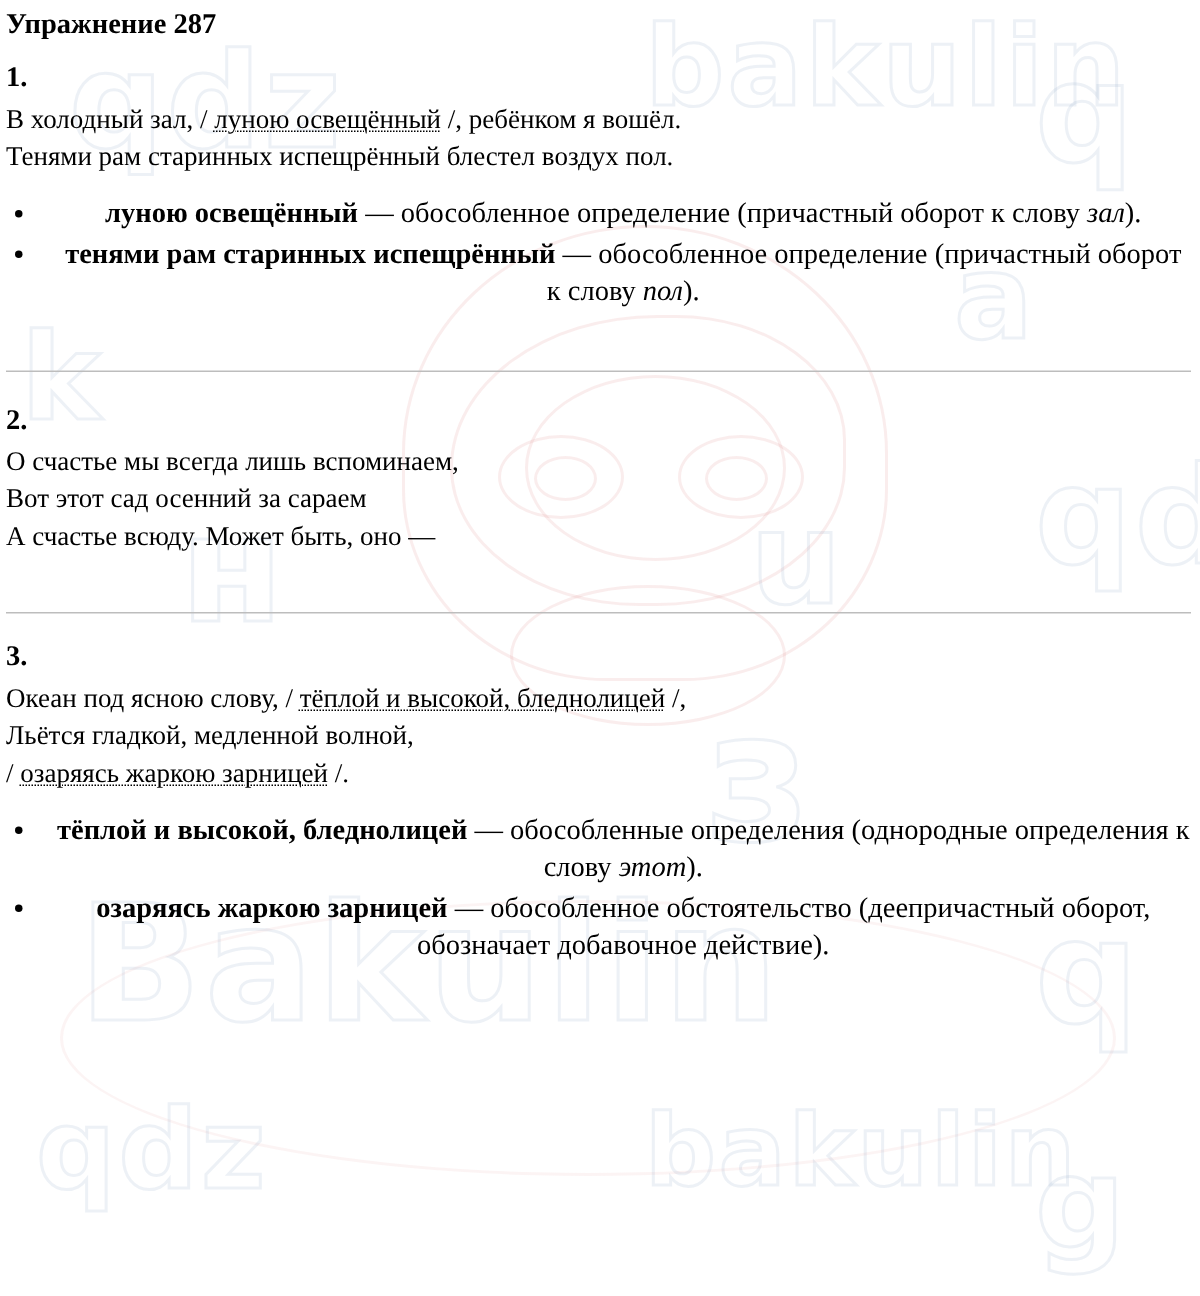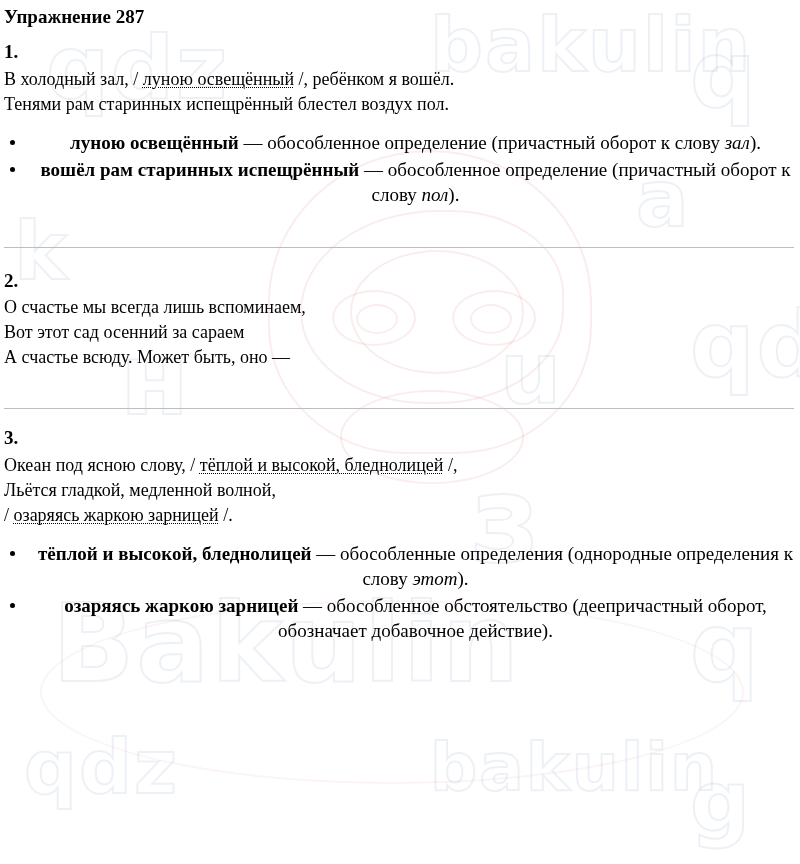--- a/index.html
+++ b/index.html
@@ -174,21 +174,21 @@
   <h1 class="doc-title">Упражнение 287</h1>
 
   <div class="section">
     <div class="section-number">1.</div>
     <div>
         <div class="poem-line"><span>В холодный зал, / </span><span class="underlined">луною освещённый</span><span> /, ребёнком я вошёл.</span></div>
         <div class="poem-line"><span>Тенями рам старинных испещрённый блестел воздух пол.</span></div>
       </div>
     <ul class="notes">
         <li><span class="bullet-dot"></span><span class="note-term">луною освещённый</span><span> — обособленное определение (причастный оборот к слову </span><span class="note-word">зал</span><span>).</span></li>
-        <li><span class="bullet-dot"></span><span class="note-term">вошёл рам старинных испещрённый</span><span> — обособленное определение (причастный оборот к слову </span><span class="note-word">пол</span><span>).</span></li>
+        <li><span class="bullet-dot"></span><span class="note-term">тенями рам старинных испещрённый</span><span> — обособленное определение (причастный оборот к слову </span><span class="note-word">пол</span><span>).</span></li>
       </ul>
   </div>
 
   <div class="gap-before-divider"></div>
   <hr class="divider">
   <div class="gap-after-divider"></div>
 
   <div class="section">
     <div class="section-number">2.</div>
     <div>

